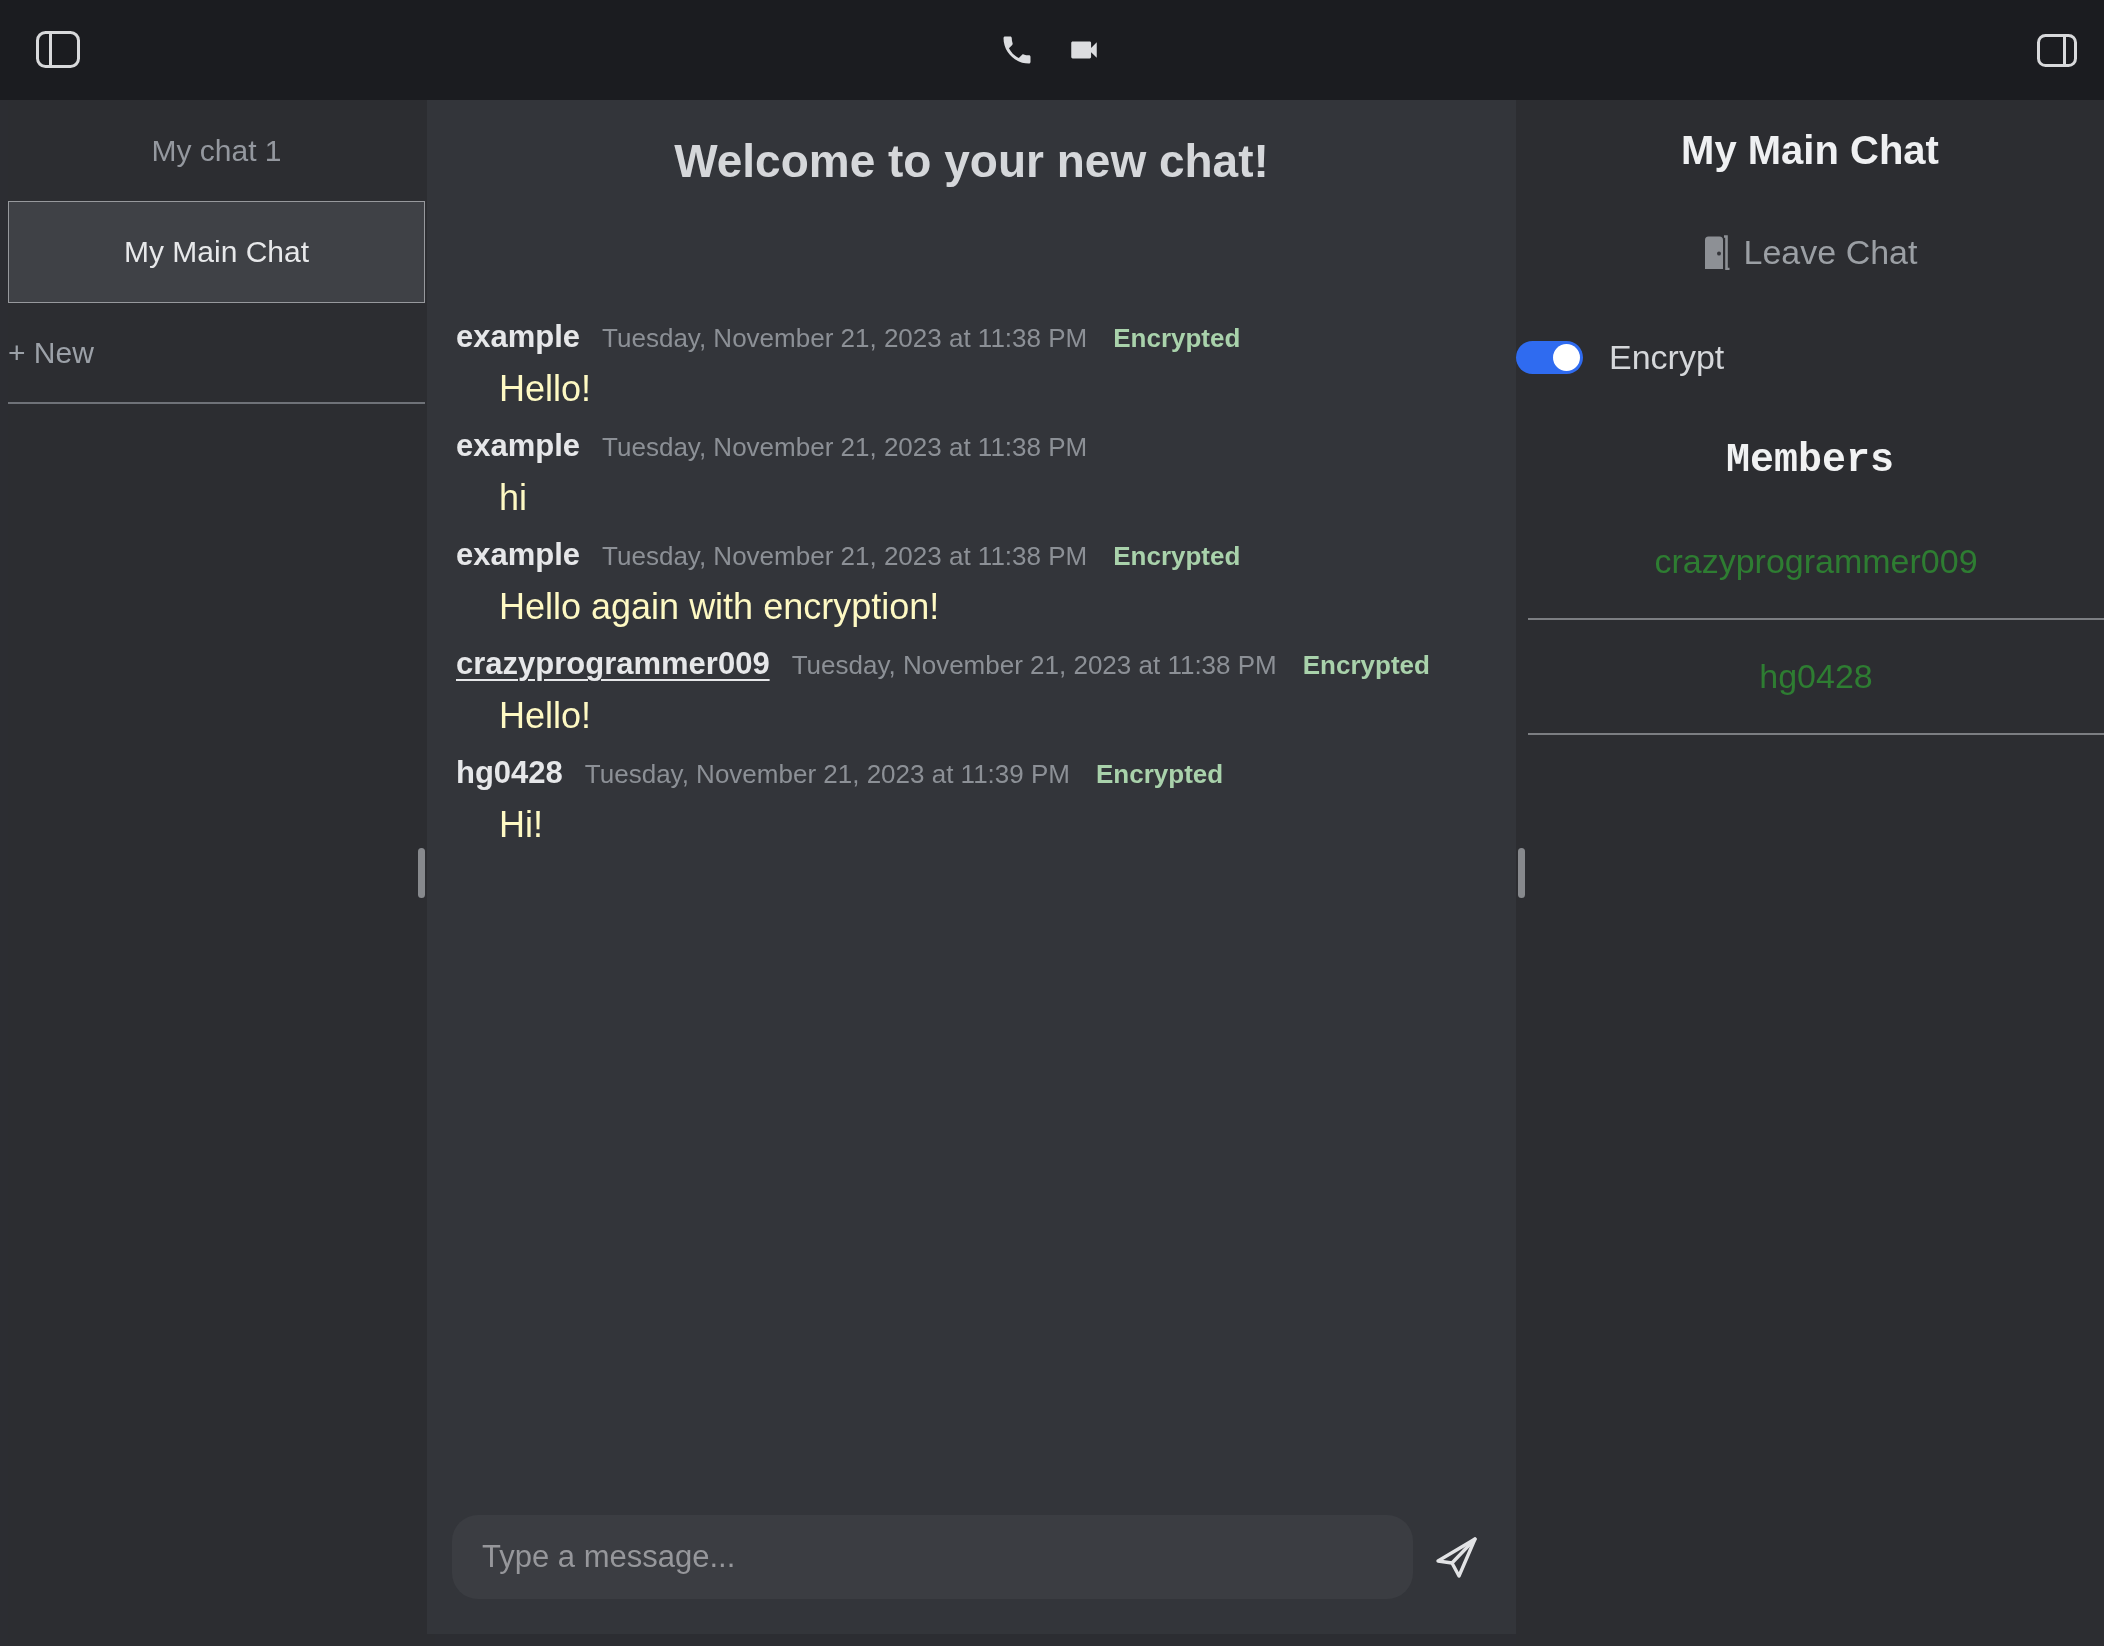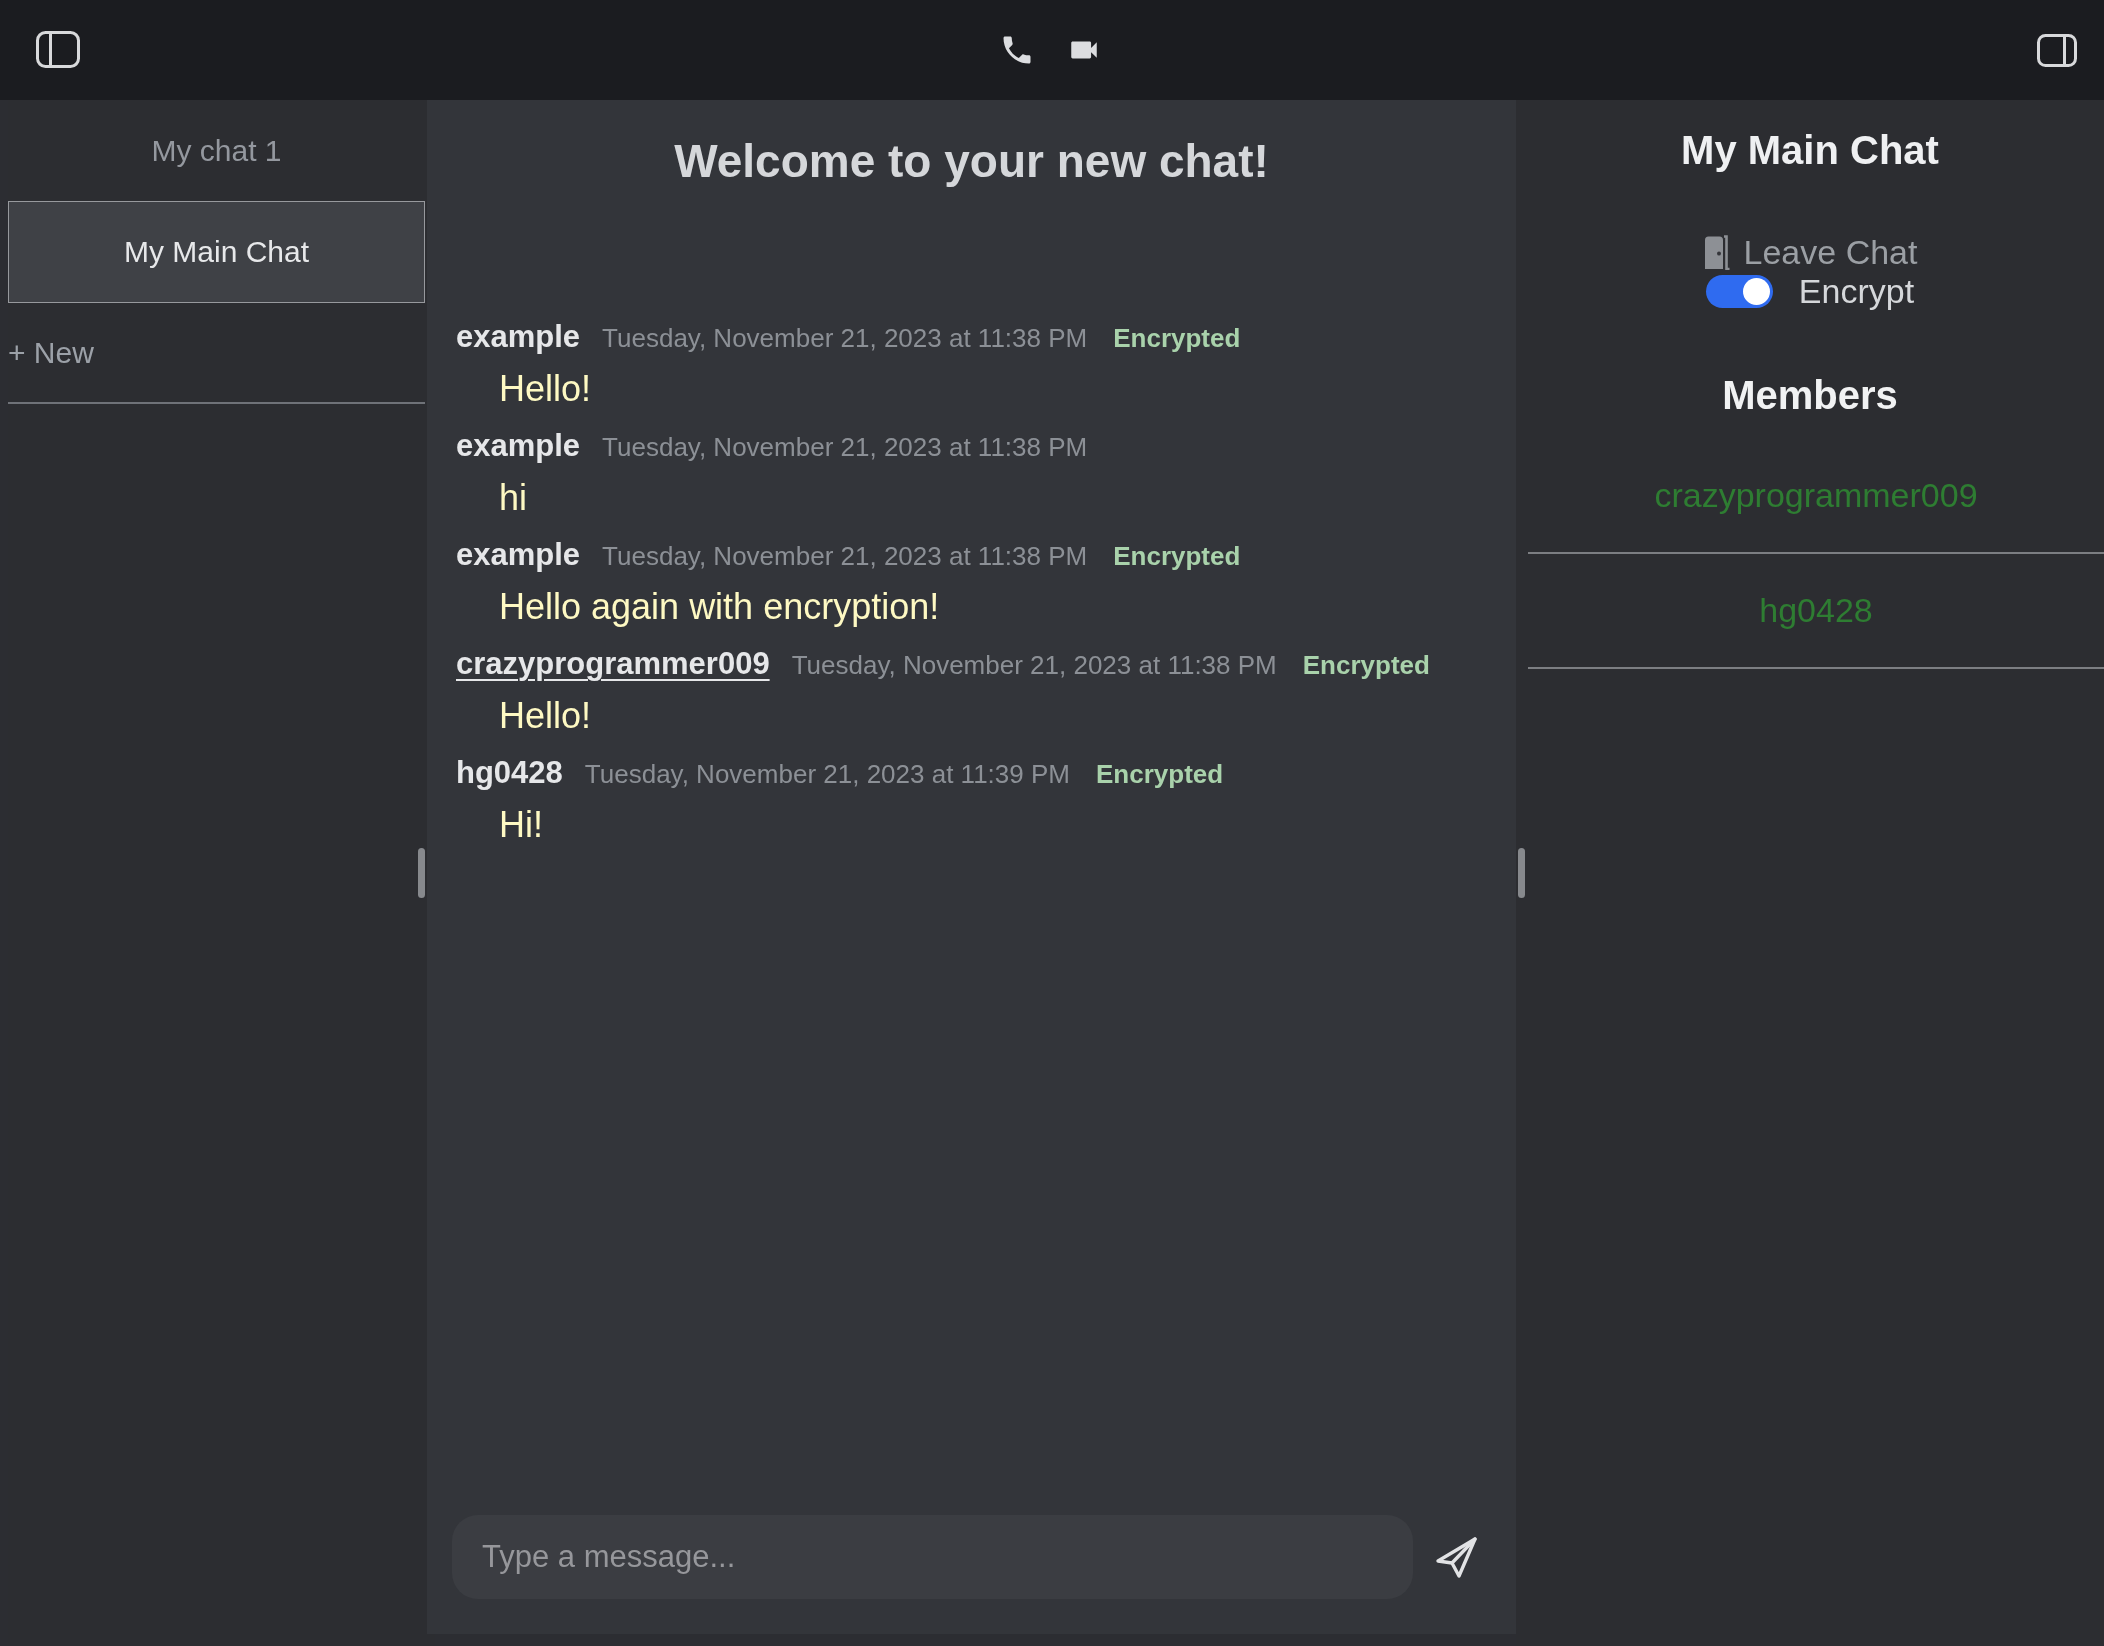--- a/index.html
+++ b/index.html
@@ -76,34 +76,34 @@
   .panel-title{
     margin:26px 0 0 0;text-align:center;
     font-size:40px;font-weight:700;color:#eff0f2;line-height:48px;
   }
   .leave-row{
     margin-top:58px;display:flex;align-items:center;justify-content:center;gap:14px;
     cursor:pointer;
   }
   .leave-label{font-size:34px;color:#9b9fa4;line-height:40px;}
   .encrypt-row{
-    display:flex;align-items:center;justify-content:center;gap:26px;
+    margin-top:66px;display:flex;align-items:center;gap:26px;
   }
   .toggle{
     position:relative;width:67px;height:33px;border-radius:17px;
     background:#2f6bf0;cursor:pointer;flex:0 0 auto;
   }
   .toggle .knob{
     position:absolute;top:3px;right:3px;width:27px;height:27px;border-radius:50%;
     background:#ffffff;
   }
   .encrypt-label{font-size:34px;color:#d5d7da;}
   .members-title{
     margin:60px 0 0 0;text-align:center;
-    font-size:40px;font-weight:700;color:#f1f2f3;line-height:48px;
+    font-size:40px;font-weight:700;color:#f1f2f3;line-height:48px;font-family:Liberation Mono, monospace;
   }
   .members-list{list-style:none;margin:20px 0 0 12px;padding:0;}
   .member-row{
     height:113px;display:flex;align-items:center;justify-content:center;
     border-bottom:2px solid #7c7e82;cursor:pointer;
   }
   .member-name{font-size:34px;color:#2e7d32;}
   
   .resize-handle{
     position:absolute;top:848px;width:7px;height:50px;border-radius:4px;

